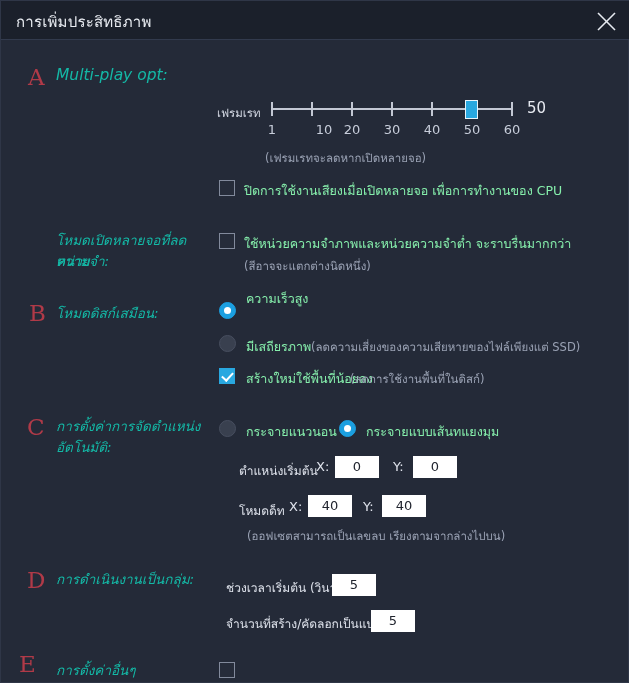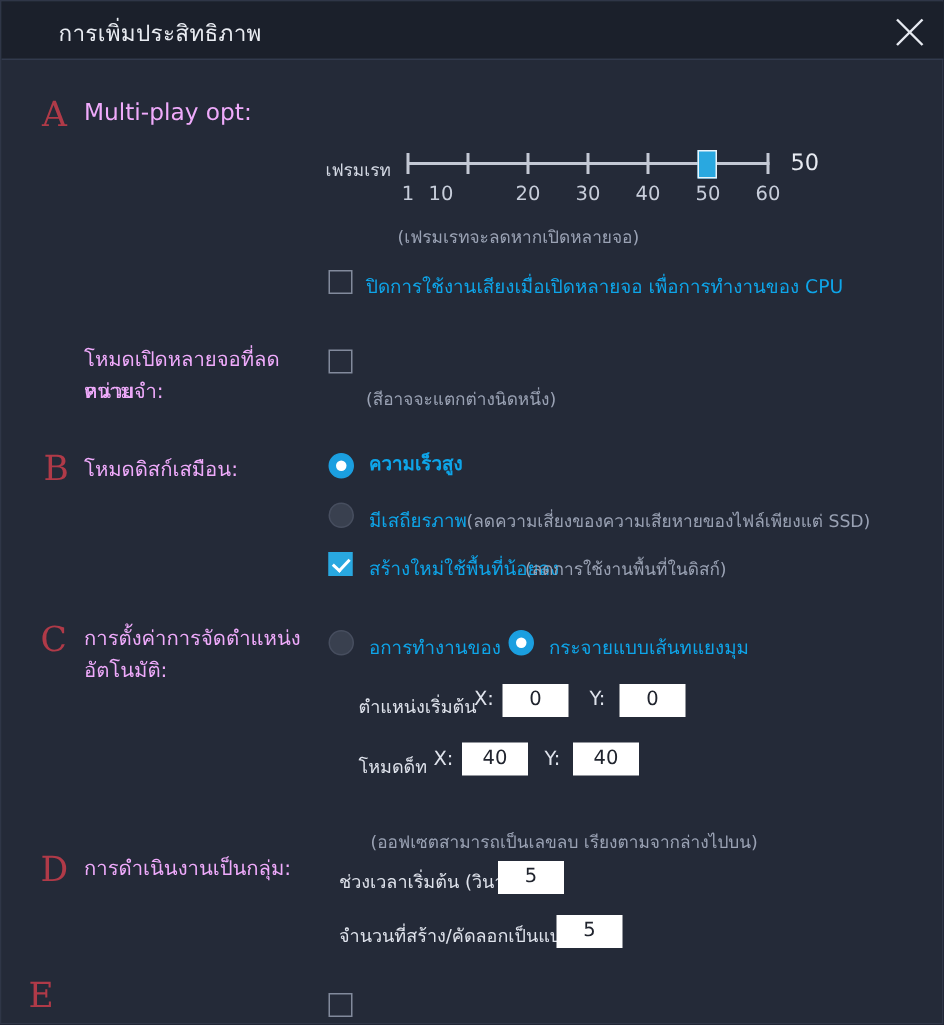--- a/index.html
+++ b/index.html
@@ -35,21 +35,20 @@
     box-sizing: border-box;
   }
   #title-text {
     position: absolute;
     left: 15px;
     top: 9px;
     font-size: 15px;
     color: #e9ecf2;
     letter-spacing: .2px;
     white-space: nowrap;
-    margin-left: 23px;
   }
   #close-btn {
     position: absolute;
     right: 0; top: 0;
     width: 47px; height: 38px;
     cursor: pointer;
   }
   #close-btn svg { position: absolute; left: 14px; top: 11px; }
 
   
@@ -65,29 +64,30 @@
     position: absolute;
     font-family: "DejaVu Serif", "Liberation Serif", serif;
     font-size: 23px;
     color: #b03a48;
     line-height: 1;
   }
 
   .row-label {
     position: absolute;
     font-size: 14.5px;
-    color: #f0abfc;
+    color: #14b8a6;
     line-height: 21px;
     width: 160px;
+    font-style: italic;
   }
   .row-label.small { font-size: 13.5px; }
 
   .opt-text {
     font-size: 12.5px;
-    color: #0ea5e9;
+    color: #86efac;
     white-space: nowrap;
   }
   .hint {
     font-size: 11.5px;
     color: #9aa2b4;
     white-space: nowrap;
   }
   .sub-note {
     font-size: 11.5px;
     color: #9aa2b4;
@@ -239,86 +239,88 @@
       <div class="slider-tick" style="left:6px;"></div>
       <div class="slider-tick" style="left:46px;"></div>
       <div class="slider-tick" style="left:86px;"></div>
       <div class="slider-tick" style="left:126px;"></div>
       <div class="slider-tick" style="left:166px;"></div>
       <div class="slider-tick" style="left:206px;"></div>
       <div class="slider-tick" style="left:246px;"></div>
       <div class="slider-thumb" style="left:200px;"></div>
 
       <div class="tick-label" style="left:-8px;">1</div>
-      <div class="tick-label" style="left:14px;">10</div>
+      <div class="tick-label" style="left:44px;">10</div>
       <div class="tick-label" style="left:72px;">20</div>
       <div class="tick-label" style="left:112px;">30</div>
       <div class="tick-label" style="left:152px;">40</div>
       <div class="tick-label" style="left:192px;">50</div>
       <div class="tick-label" style="left:232px;">60</div>
     </div>
 
     <div id="slider-value">50</div>
 
     <div class="sub-note" style="position:absolute; left:264px; top:109px;">(เฟรมเรทจะลดหากเปิดหลายจอ)</div>
 
     <div class="cbx" style="left:218px; top:140px;"></div>
     <div class="opt-text" style="position:absolute; left:243px; top:141px;">ปิดการใช้งานเสียงเมื่อเปิดหลายจอ เพื่อการทำงานของ CPU</div>
 
     <div class="row-label small" style="left:55px; top:211px;">ความจำ:</div>
     <div class="row-label small" style="left:55px; top:190px;">โหมดเปิดหลายจอที่ลดหน่วย</div>
 
     <div class="cbx" style="left:218px; top:193px;"></div>
+    <div class="opt-text" style="position:absolute; left:243px; top:194px;">ใช้หน่วยความจำภาพและหน่วยความจำต่ำ จะราบรื่นมากกว่า</div>
     <div class="sub-note" style="position:absolute; left:243px; top:217px;">(สีอาจจะแตกต่างนิดหนึ่ง)</div>
 
     <div class="letter" style="left:28px; top:262px;">B</div>
     <div class="row-label small" style="left:55px; top:263px;">โหมดดิสก์เสมือน:</div>
 
     <div class="rdo on" style="left:218px; top:262px;"></div>
-    <div class="opt-text" style="position:absolute; left:245px; top:259px;font-weight:bold;">ความเร็วสูง</div>
+    <div class="opt-text" style="position:absolute; left:245px; top:249px;">ความเร็วสูง</div>
 
     <div class="rdo" style="left:218px; top:295px;"></div>
     <div class="opt-text" style="position:absolute; left:245px; top:297px;">มีเสถียรภาพ</div>
     <div class="hint" style="position:absolute; left:310px; top:298px;">(ลดความเสี่ยงของความเสียหายของไฟล์เพียงแต่ SSD)</div>
 
     <div class="cbx checked" style="left:218px; top:328px;"></div>
     <div class="opt-text" style="position:absolute; left:245px; top:329px;">สร้างใหม่ใช้พื้นที่น้อยลง</div>
     <div class="hint" style="position:absolute; left:349px; top:330px;">(ลดการใช้งานพื้นที่ในดิสก์)</div>
 
     <div class="letter" style="left:26px; top:376px;">C</div>
     <div class="row-label small" style="left:55px; top:376px;">การตั้งค่าการจัดตำแหน่ง</div>
     <div class="row-label small" style="left:55px; top:397px;">อัตโนมัติ:</div>
 
     <div class="rdo" style="left:218px; top:380px;"></div>
-    <div class="opt-text" style="position:absolute; left:245px; top:382px;">อการทำงานของ</div>
+    <div class="opt-text" style="position:absolute; left:245px; top:382px;">กระจายแนวนอน</div>
 
     <div class="rdo on" style="left:338px; top:380px;"></div>
     <div class="opt-text" style="position:absolute; left:365px; top:382px;">กระจายแบบเส้นทแยงมุม</div>
 
     <div class="field-label" style="left:238px; top:421px;">ตำแหน่งเริ่มต้น</div>
     <div class="axis-label" style="left:315px; top:419px;">X:</div>
     <div class="numfield" style="left:334px; top:416px; width:44px;">0</div>
     <div class="axis-label" style="left:392px; top:419px;">Y:</div>
     <div class="numfield" style="left:412px; top:416px; width:44px;">0</div>
 
     <div class="field-label" style="left:238px; top:461px;">โหมดด็ท</div>
     <div class="axis-label" style="left:288px; top:459px;">X:</div>
     <div class="numfield" style="left:307px; top:455px; width:44px;">40</div>
     <div class="axis-label" style="left:362px; top:459px;">Y:</div>
     <div class="numfield" style="left:381px; top:455px; width:44px;">40</div>
 
-    <div class="sub-note" style="position:absolute; left:246px; top:512px;">(ออฟเซตสามารถเป็นเลขลบ เรียงตามจากล่างไปบน)</div>
+    <div class="sub-note" style="position:absolute; left:246px; top:487px;">(ออฟเซตสามารถเป็นเลขลบ เรียงตามจากล่างไปบน)</div>
 
     <div class="letter" style="left:26px; top:529px;">D</div>
     <div class="row-label small" style="left:55px; top:529px; width:175px;">การดำเนินงานเป็นกลุ่ม:</div>
 
     <div class="field-label" style="left:225px; top:538px;">ช่วงเวลาเริ่มต้น (วินาที)</div>
     <div class="numfield" style="left:331px; top:534px; width:44px;">5</div>
 
     <div class="field-label" style="left:225px; top:574px;">จำนวนที่สร้าง/คัดลอกเป็นแบทช์</div>
     <div class="numfield" style="left:370px; top:570px; width:44px;">5</div>
 
     <div class="letter" style="left:18px; top:613px;">E</div>
+    <div class="row-label small" style="left:55px; top:620px;">การตั้งค่าอื่นๆ</div>
 
     <div class="cbx" style="left:218px; top:622px;"></div>
 
   </div>
 </div>
 
 </body></html>

